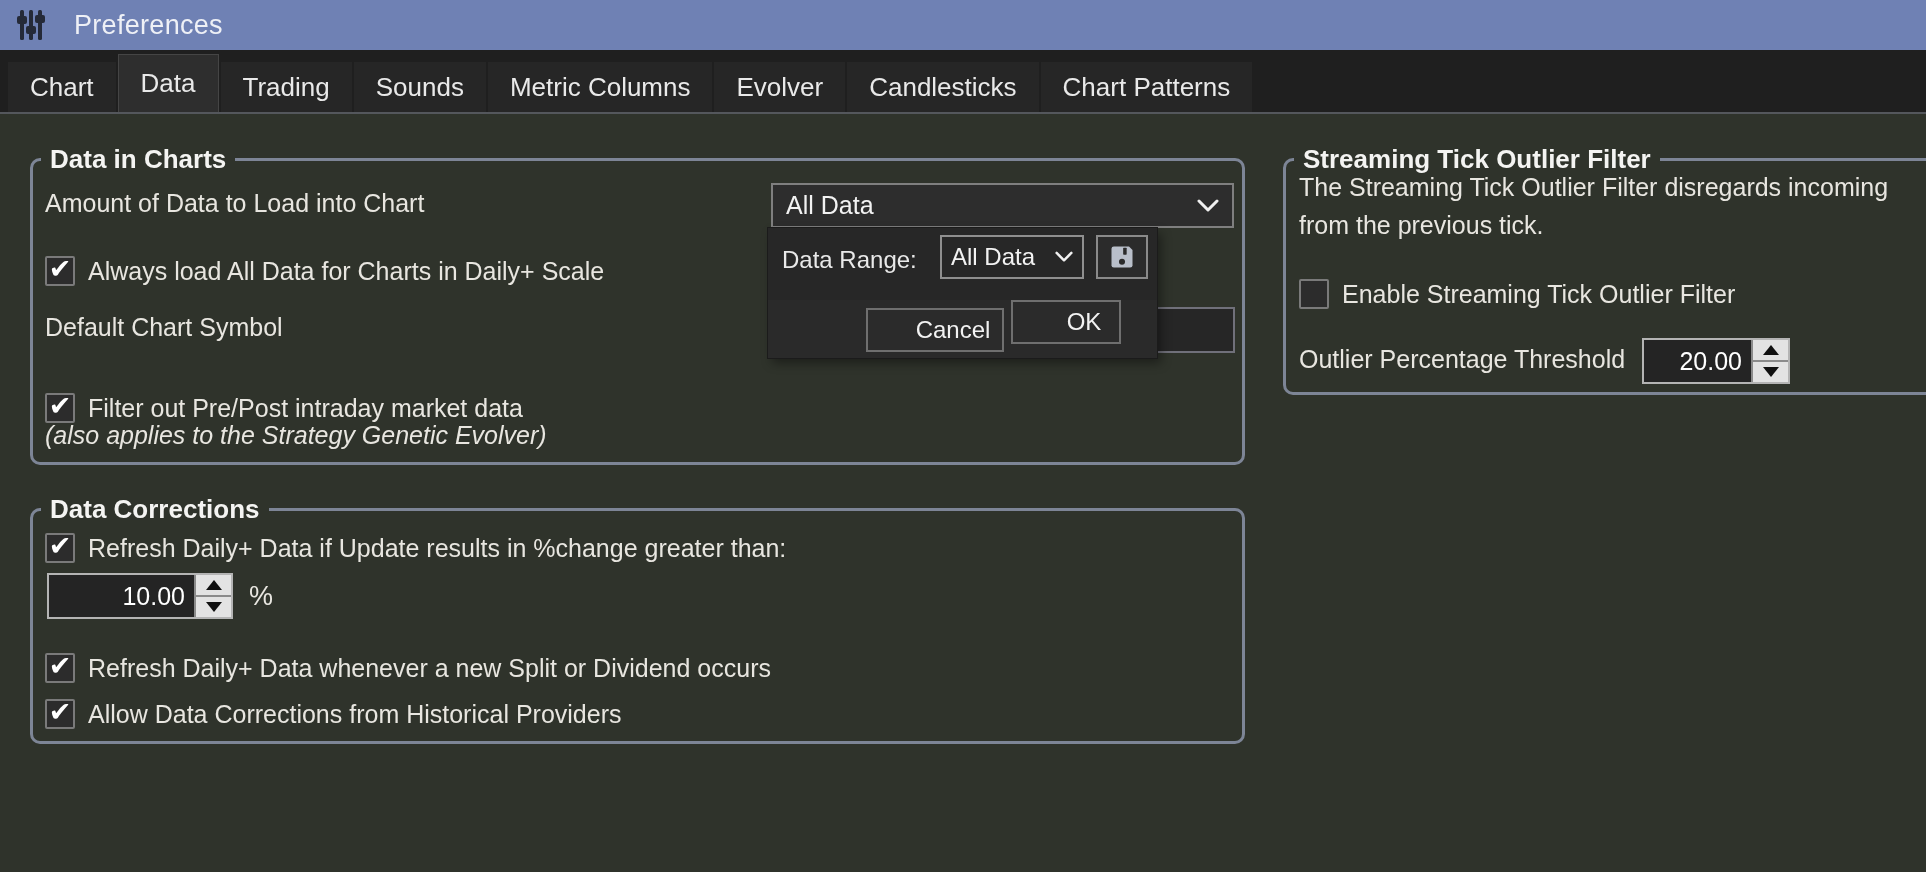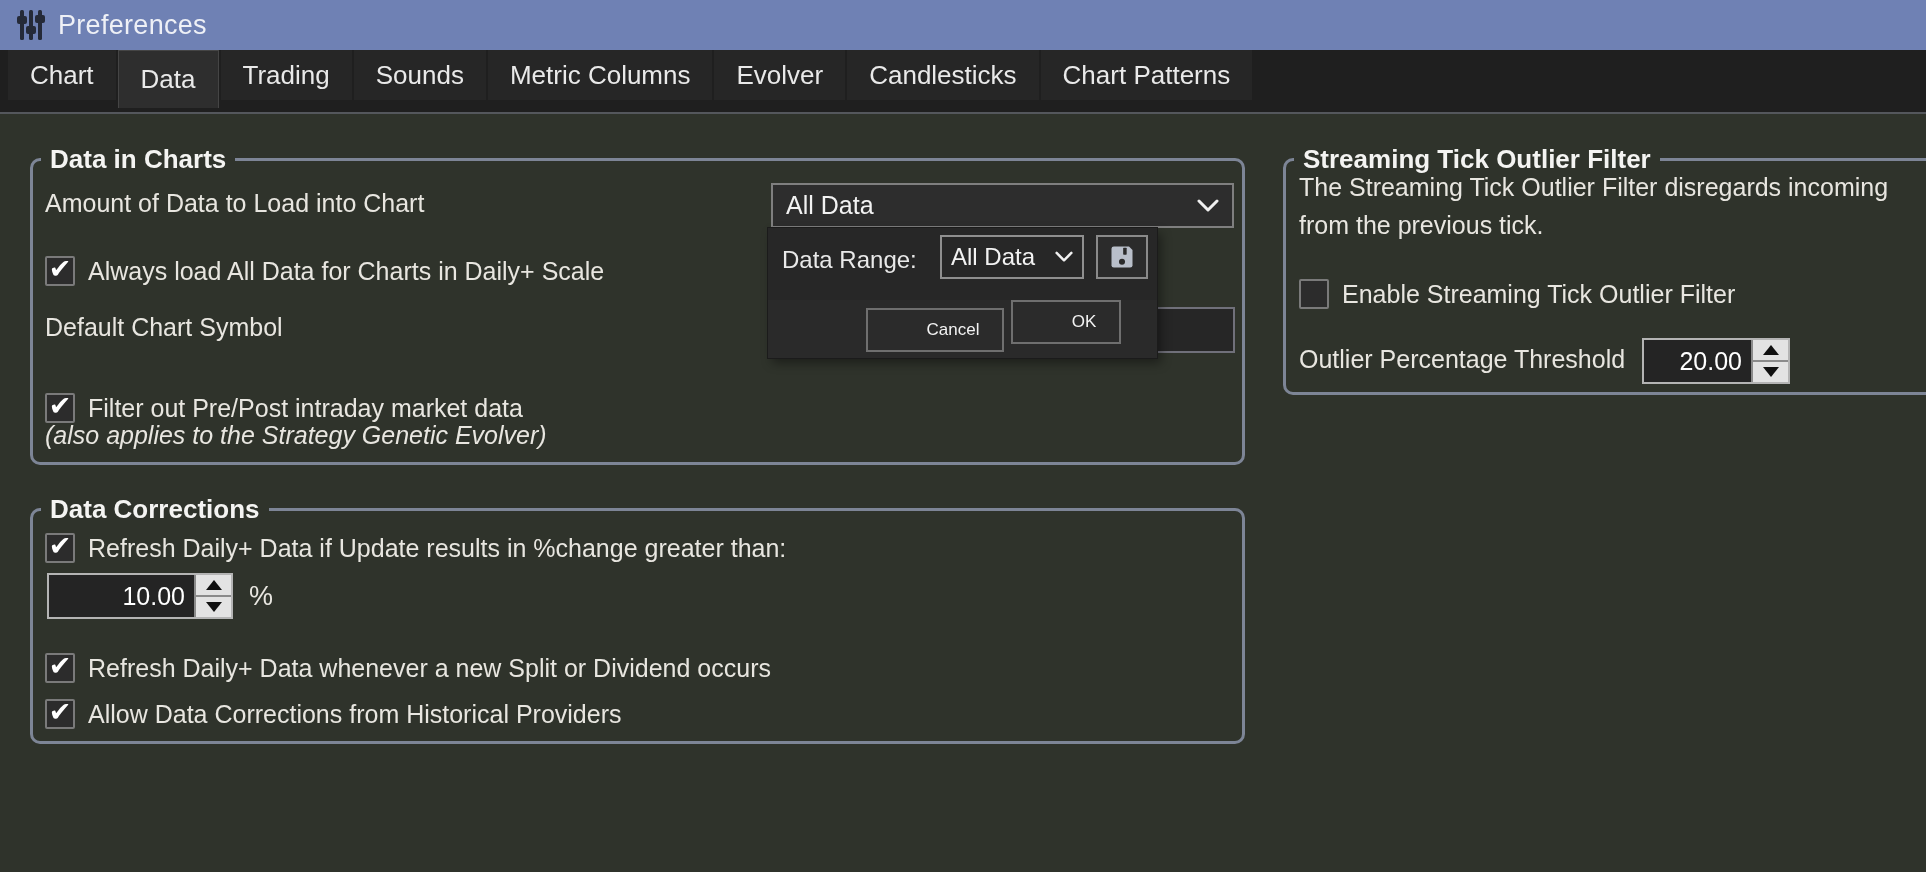--- a/index.html
+++ b/index.html
@@ -8,26 +8,26 @@
     --ctrl-bg:#2c2c2c; --ctrl-border:#7a7a7a; --popup-bg:#272727;
   }
   *{margin:0;padding:0;box-sizing:border-box;}
   html,body{background:#24271f;}
   body{font-family:"Liberation Sans","DejaVu Sans",sans-serif;}
   .screen{position:relative;width:1926px;height:872px;overflow:hidden;background:var(--content);}
 
   
   .titlebar{position:absolute;left:0;top:0;width:100%;height:50px;background:var(--titlebar);
     display:flex;align-items:center;padding-left:16px;}
-  .titlebar .app-title{color:#eef0f6;font-size:27px;margin-left:12px;letter-spacing:.3px;}
+  .titlebar .app-title{color:#eef0f6;font-size:27px;margin-left:28px;letter-spacing:.3px;}
   .title-icon{width:30px;height:32px;display:block;}
 
   
   .tabstrip{position:absolute;left:0;top:50px;width:100%;height:64px;background:var(--strip);
-    border-bottom:2px solid #54575c;display:flex;}
+    border-bottom:2px solid #54575c;display:flex;align-items:flex-end;}
   .tab{height:50px;background:var(--tab);color:#e9e9e9;font-size:26px;display:flex;align-items:center;
     padding:0 22px;margin-right:2px;cursor:default;white-space:nowrap;}
   .tab:first-child{margin-left:8px;}
   .tab.selected{height:58px;background:var(--tab-sel);border:1px solid #454545;border-bottom:none;}
 
   
   .groupbox{position:absolute;border:3px solid var(--group-border);border-radius:10px;}
   .legend{position:absolute;top:-18px;left:8px;background:var(--content);padding:0 9px;
     color:var(--bright);font-size:26px;font-weight:bold;white-space:nowrap;line-height:32px;}
 
@@ -67,21 +67,21 @@
   .popup{position:absolute;left:768px;top:228px;width:389px;height:130px;background:var(--popup-bg);
     box-shadow:0 0 0 1px #1b1b1b,4px 5px 10px rgba(0,0,0,.4);}
   .popup .band{position:absolute;left:0;top:72px;width:100%;height:58px;background:#2a2a2a;}
   .popup .pop-label{position:absolute;left:14px;top:18px;color:#e9e9e9;font-size:24px;white-space:nowrap;}
   .popup .combo{left:172px;top:7px;width:144px;height:44px;border-color:#8f8f8f;background:#272727;padding:0 9px;}
   .popup .combo .combo-text{font-size:24px;}
   .popup .chev{width:18px;height:12px;}
   .icon-btn{position:absolute;left:328px;top:7px;width:52px;height:44px;background:#2b2b2b;
     border:2px solid #8a8a8a;display:flex;align-items:center;justify-content:center;cursor:default;}
   .btn{position:absolute;height:44px;background:#2b2b2b;border:2px solid #6f6f6f;color:#f2f2f2;
-    font-family:inherit;font-size:17px;cursor:default;padding-left:36px;}
+    font-family:inherit;font-size:24px;cursor:default;padding-left:36px;}
   .btn-cancel{left:98px;top:80px;width:138px;}
   .btn-ok{left:243px;top:72px;width:110px;}
 
   .pct-label{font-size:27px;}
 </style>
 </head>
 <body>
 
 <div class="screen">
 

